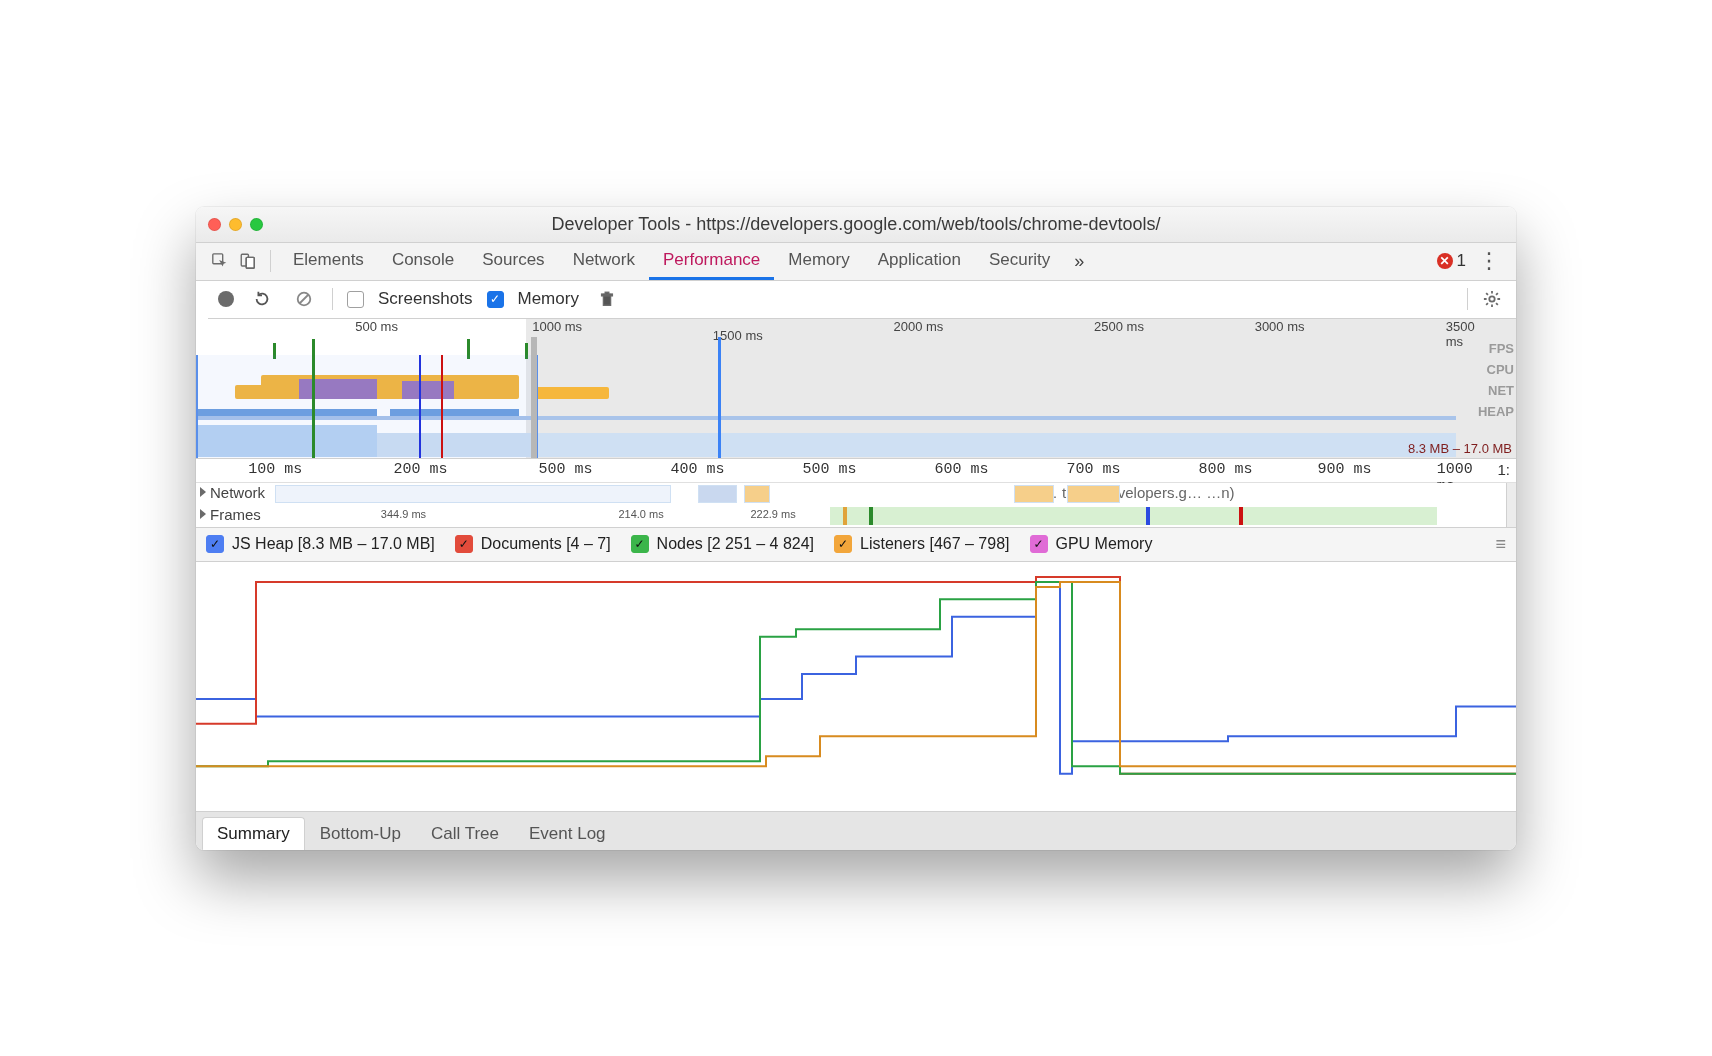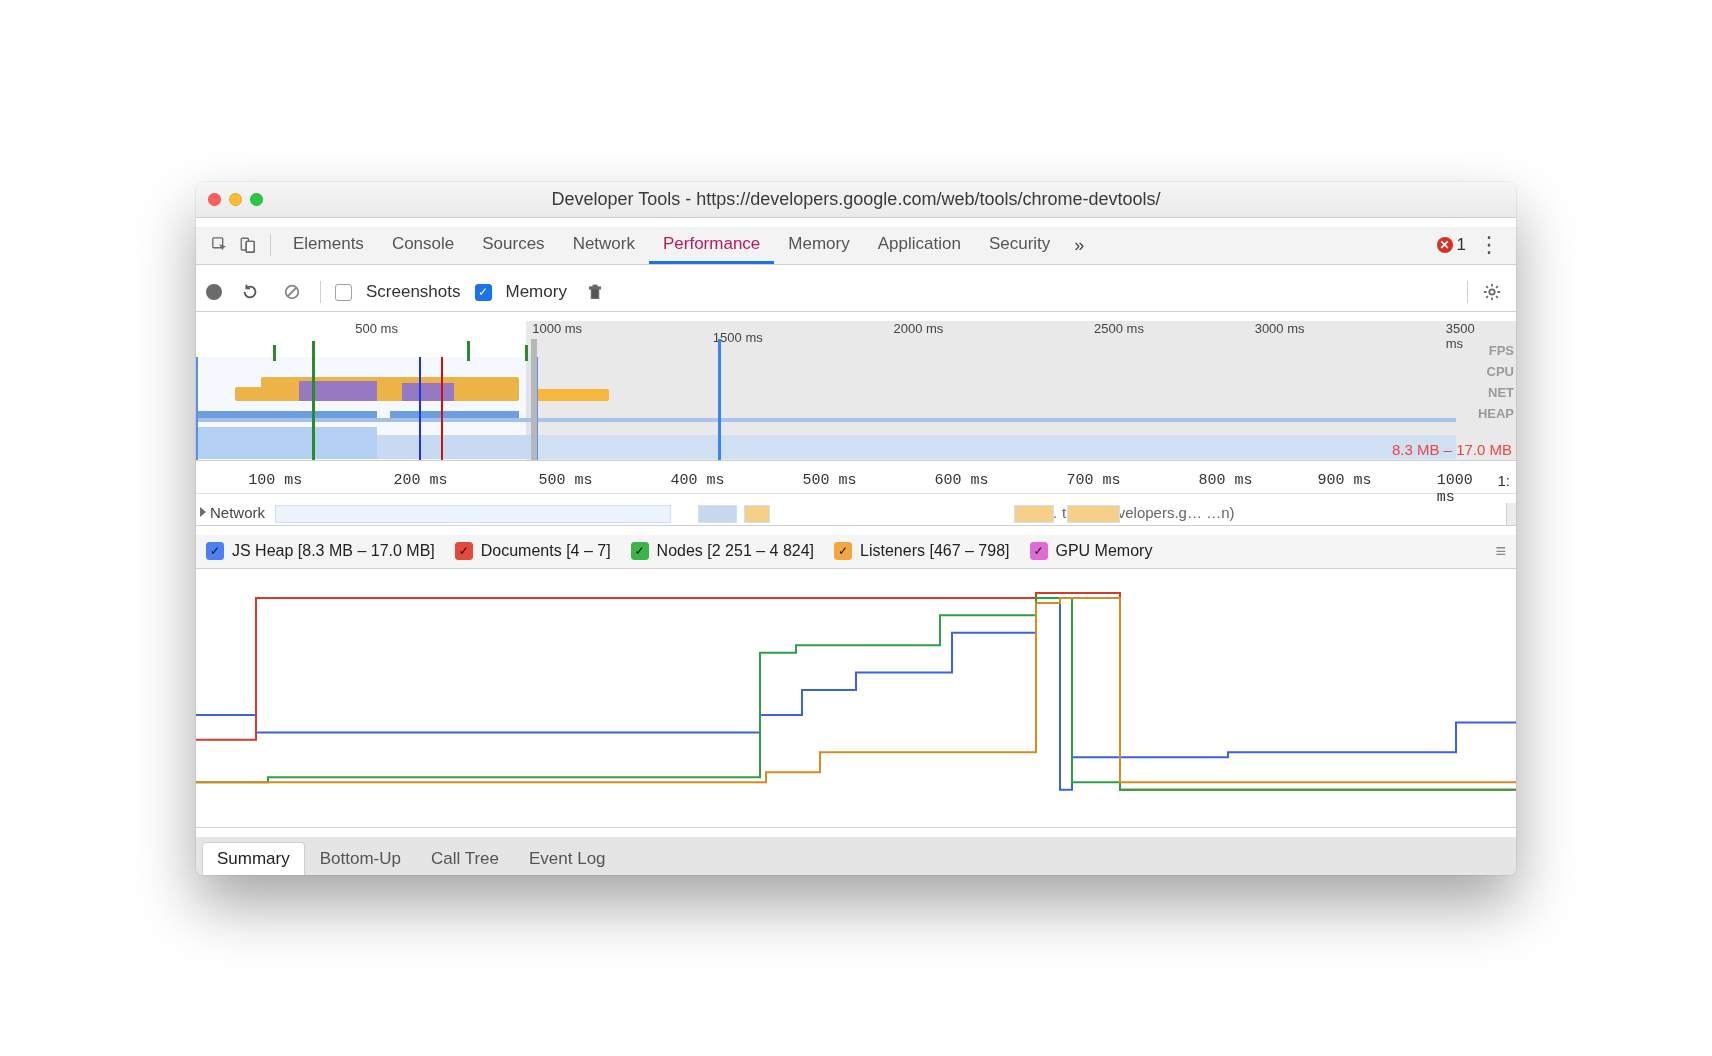--- a/index.html
+++ b/index.html
@@ -16,21 +16,20 @@
     padding: 40px;
   }
   .window {
     width: 100%;
     border-radius: 8px;
     background: #fff;
     box-shadow: 0 30px 60px rgba(0,0,0,.35), 0 0 0 1px rgba(0,0,0,.05);
     overflow: hidden;
     display: flex;
     flex-direction: column;
-    gap: 9px;
   }
   
   .titlebar {
     height: 36px;
     background: linear-gradient(#f6f6f6,#eaeaea);
     border-bottom: 1px solid #d0d0d0;
     display: flex;
     align-items: center;
     padding: 0 12px;
     position: relative;
@@ -65,39 +64,39 @@
   .tab.active{color:#be185d;border-bottom-color:#1a73e8;}
   .tabstrip .spacer{flex:1;}
   .chevmore{font-size:18px;color:#444;padding:0 10px;cursor:pointer;}
   .errbadge{display:flex;align-items:center;gap:4px;color:#333;padding:0 6px;}
   .errcircle{width:16px;height:16px;border-radius:50%;background:#d93025;color:#fff;display:flex;align-items:center;justify-content:center;font-size:12px;font-weight:700;}
   .kebab{font-size:22px;color:#555;padding:0 6px;cursor:pointer;line-height:1;}
   
   .toolbar{
     height:38px;background:#fff;border-bottom:1px solid #d0d0d0;
     display:flex;align-items:center;padding:0 10px;gap:14px;
-    font-size:17px;color:#333;
+    font-size:17px;color:#333;margin-left:12px;
   }
   .recbtn{width:16px;height:16px;border-radius:50%;background:#6b6b6b;cursor:pointer;}
   .toolbar svg{width:18px;height:18px;}
   .toolbar .sep{width:1px;height:22px;background:#d0d0d0;}
   .chk{width:17px;height:17px;border:1px solid #a0a0a0;border-radius:3px;display:inline-flex;align-items:center;justify-content:center;cursor:pointer;background:#fff;}
   .chk.on{background:#1a73e8;border-color:#1a73e8;color:#fff;}
   .chk.on::after{content:"✓";font-size:12px;line-height:1;}
   .toolbar .right{margin-left:auto;display:flex;align-items:center;gap:10px;}
   .gear svg{stroke:#6b6b6b;fill:#6b6b6b;}
   
   .overview{position:relative;height:140px;border-bottom:1px solid #d0d0d0;user-select:none;}
   .ov-left{position:absolute;left:0;top:0;bottom:0;width:330px;background:#fff;}
   .ov-right{position:absolute;left:330px;right:0;top:0;bottom:0;background:#e9e9e9;}
   .ov-ticks{position:absolute;left:0;right:30px;top:0;height:18px;font-size:13px;color:#444;}
   .ov-tick{position:absolute;top:0;transform:translateX(-50%);}
   .ov-graph{position:absolute;left:0;right:30px;top:18px;bottom:0;}
   .ov-labels{position:absolute;right:2px;top:22px;display:flex;flex-direction:column;gap:6px;font-size:13px;font-weight:700;color:#9a9a9a;align-items:flex-end;}
-  .ov-heap-note{position:absolute;right:4px;bottom:2px;font-size:15px;color:#ef4444;}
+  .ov-heap-note{position:absolute;right:4px;bottom:2px;font-size:13px;color:#7f1d1d;}
   .ov-selection{position:absolute;top:18px;bottom:0;border-left:2px solid #5a8fea;border-right:2px solid #5a8fea;background:rgba(90,143,234,.06);}
   .ov-handle{position:absolute;top:0;width:6px;height:100%;background:#b7b7b7;cursor:ew-resize;}
   .ov-play1{position:absolute;top:18px;bottom:0;width:3px;background:#2b8a2b;}
   .ov-play2{position:absolute;top:18px;bottom:0;width:2px;background:#2233dd;}
   .ov-play3{position:absolute;top:18px;bottom:0;width:2px;background:#cc1111;}
   .ov-cursor{position:absolute;top:0;bottom:0;width:3px;background:#3b82f6;}
   
   .cpu-blob{position:absolute;background:#f6b73c;border-radius:2px;}
   .cpu-purple{position:absolute;background:#8c6fd6;opacity:.85;}
   .net-bar{position:absolute;height:10px;background:#6ea0e0;}
@@ -308,20 +307,34 @@
             <span>Network</span>
           </span>
         <span style="position:absolute;left:82px;top:1px;font-size:15px;color:#666;">lopers.google.com/ (developers.g…</span>
         <div class="ghost" style="left:6%;width:30%;"></div>
         <div class="ghost" style="left:38%;width:3%;background:#c9d8ef;"></div>
         <div class="ghost" style="left:41.5%;width:2%;background:#f6cf8a;"></div>
         <span style="position:absolute;left:62%;top:1px;font-size:15px;color:#666;">gets…    tic… (developers.g…    …n)</span>
         <div class="ghost" style="left:62%;width:3%;background:#f6cf8a;"></div>
         <div class="ghost" style="left:66%;width:4%;background:#f6cf8a;"></div>
       </div>
+      <div class="row">
+        <span class="rlabel">
+            <span class="tri"></span>
+            <span>Frames</span>
+          </span>
+        <span class="ms" style="left:14%;">344.9 ms</span>
+        <span class="ms" style="left:32%;">214.0 ms</span>
+        <span class="ms" style="left:42%;">222.9 ms</span>
+        <div class="frames-bg" style="left:48%;width:46%;"></div>
+        <div class="fr-tick" style="left:49%;background:#e0a33a;"></div>
+        <div class="fr-tick" style="left:51%;background:#2b8a2b;"></div>
+        <div class="fr-tick" style="left:72%;background:#2b4be0;"></div>
+        <div class="fr-tick" style="left:79%;background:#cc1111;"></div>
+      </div>
       <div class="sr-handle"></div>
     </div>
 
     <div class="legend">
       <div class="lg">
           <span class="chk on blue"></span>
           <span>JS Heap [8.3 MB – 17.0 MB]</span>
         </div>
       <div class="lg">
           <span class="chk on red"></span>

